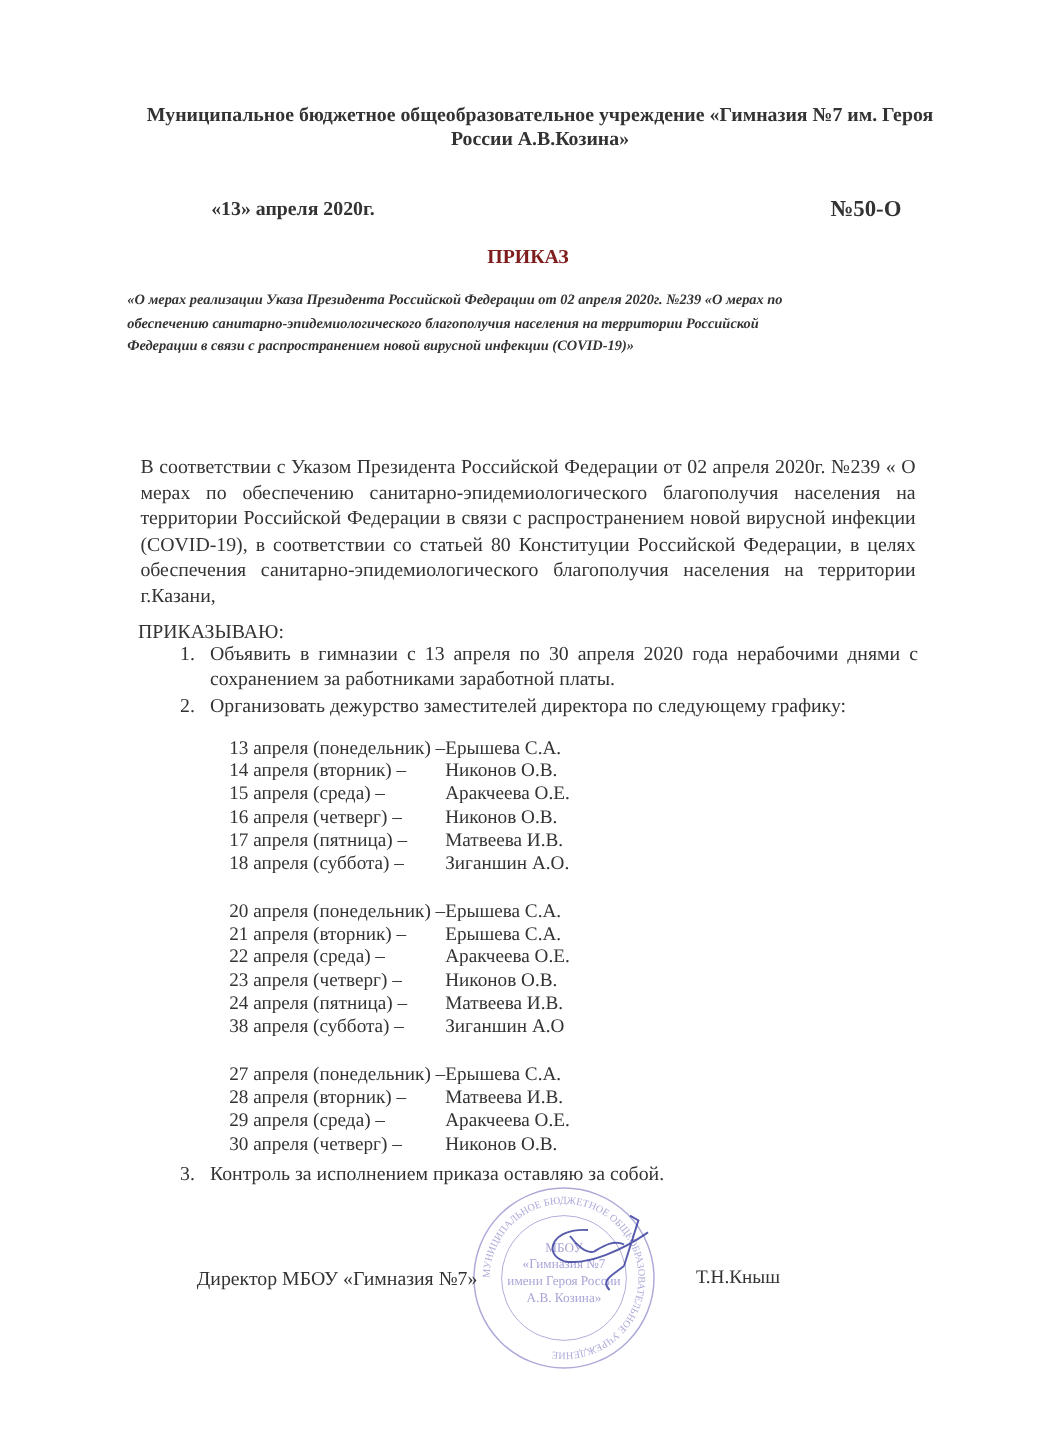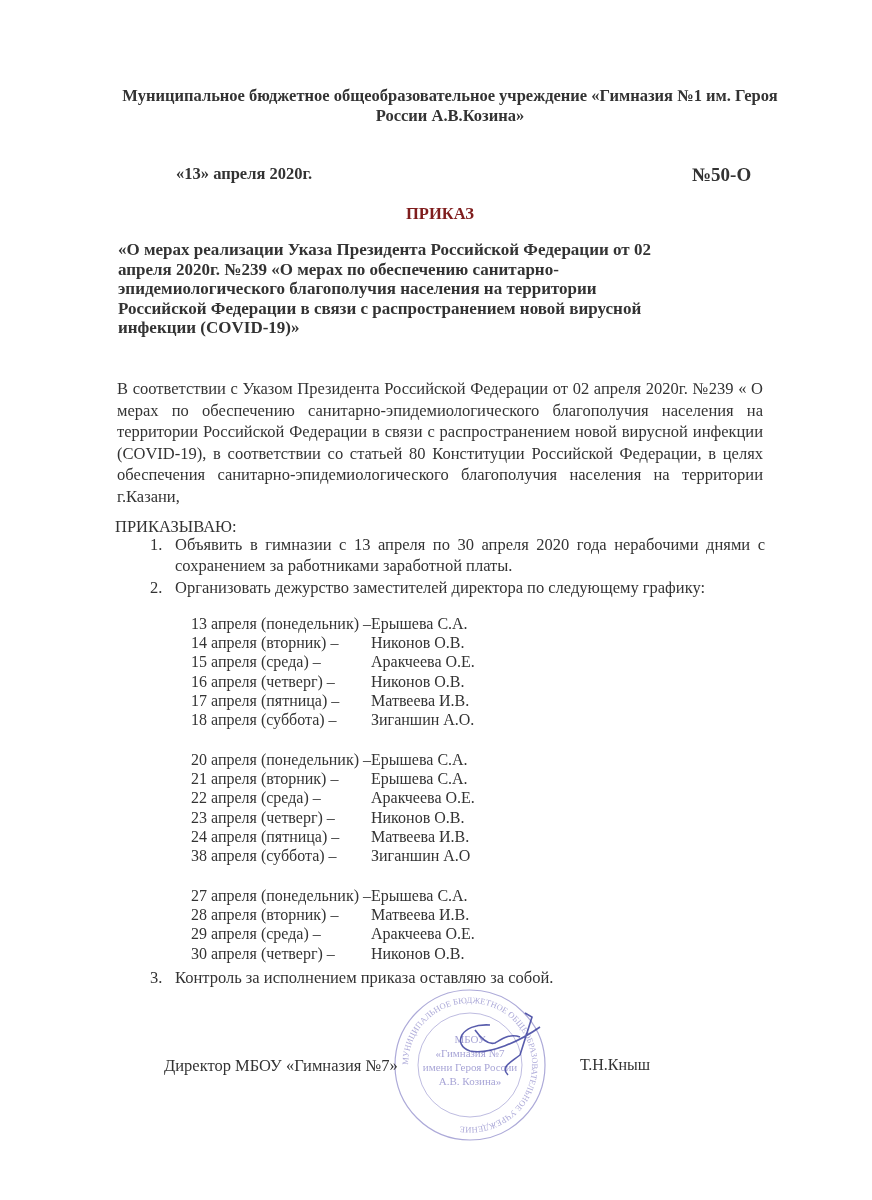--- a/index.html
+++ b/index.html
@@ -5,21 +5,21 @@
     html, body { margin: 0; padding: 0; }
     body {
       width: 872px; height: 1200px; background: #ffffff; position: relative; overflow: hidden;
       font-family: "Liberation Serif", serif; color: #2a2a2a;
     }
     .abs { position: absolute; }
     #org { left: 100px; top: 86px; width: 700px; text-align: center; font-size: 16.5px; line-height: 20px; font-weight: bold; color: #333; }
     #date { left: 148px; top: 164px; font-size: 16.5px; font-weight: bold; color: #333; margin-left: 28px; }
     #num { left: 692px; top: 164px; font-size: 19px; font-weight: bold; color: #333; }
     #title { left: 300px; top: 204px; width: 280px; text-align: center; font-size: 16.5px; font-weight: bold; color: #7f1d1d; }
-    #subject { left: 118px; top: 240px; width: 560px; font-size: 17px; line-height: 19.5px; font-weight: bold; color: #333; }
+    #subject { left: 106px; top: 240px; width: 560px; font-size: 12px; line-height: 19.5px; font-weight: bold; color: #333; font-style: italic; }
     #preamble { left: 117px; top: 378px; width: 646px; font-size: 16.5px; line-height: 21.5px; text-align: justify; color: #333; }
     #decree { left: 115px; top: 517px; font-size: 16.5px; color: #333; }
     .item { left: 150px; width: 615px; font-size: 16.5px; line-height: 21px; color: #333; }
     .item .n { position: absolute; left: 0; }
     .item .t { display: block; margin-left: 25px; text-align: justify; }
     #item1 { top: 534px; }
     #item2 { top: 577px; }
     #item3 { top: 967px; }
     .sched { left: 173px; font-size: 16px; line-height: 19.2px; color: #333; }
     .sched .row { position: relative; height: 19.2px; }
@@ -28,21 +28,21 @@
     #week1 { top: 614px; }
     #week2 { top: 750px; }
     #week3 { top: 886px; }
     #director { left: 164px; top: 1056px; font-size: 16.5px; color: #333; }
     #signer { left: 580px; top: 1056px; font-size: 16px; color: #333; }
     #stamp { left: 370px; top: 985px; width: 200px; height: 160px; }
   </style>
 </head>
 <body>
 
-<div class="abs" id="org">Муниципальное бюджетное общеобразовательное учреждение «Гимназия №1 им. Героя России А.В.Козина»</div>
+<div class="abs" id="org">Муниципальное бюджетное общеобразовательное учреждение «Гимназия №7 им. Героя России А.В.Козина»</div>
 <div class="abs" id="date">«13» апреля 2020г.</div>
 <div class="abs" id="num">№50-О</div>
 <div class="abs" id="title">ПРИКАЗ</div>
 <div class="abs" id="subject">«О мерах реализации Указа Президента Российской Федерации от 02 апреля 2020г. №239 «О мерах по обеспечению санитарно-эпидемиологического благополучия населения на территории Российской Федерации в связи с распространением новой вирусной инфекции (COVID-19)»</div>
 <div class="abs" id="preamble">В соответствии с Указом Президента Российской Федерации от 02 апреля 2020г. №239 « О мерах по обеспечению санитарно-эпидемиологического благополучия населения на территории Российской Федерации в связи с распространением новой вирусной инфекции (COVID-19), в соответствии со статьей 80 Конституции Российской Федерации, в целях обеспечения санитарно-эпидемиологического благополучия населения на территории г.Казани,</div>
 <div class="abs" id="decree">ПРИКАЗЫВАЮ:</div>
 
 <div class="abs item" id="item1">
   <span class="n">1.</span>
   <span class="t">Объявить в гимназии с 13 апреля по 30 апреля 2020 года нерабочими днями с сохранением за работниками заработной платы.</span>

